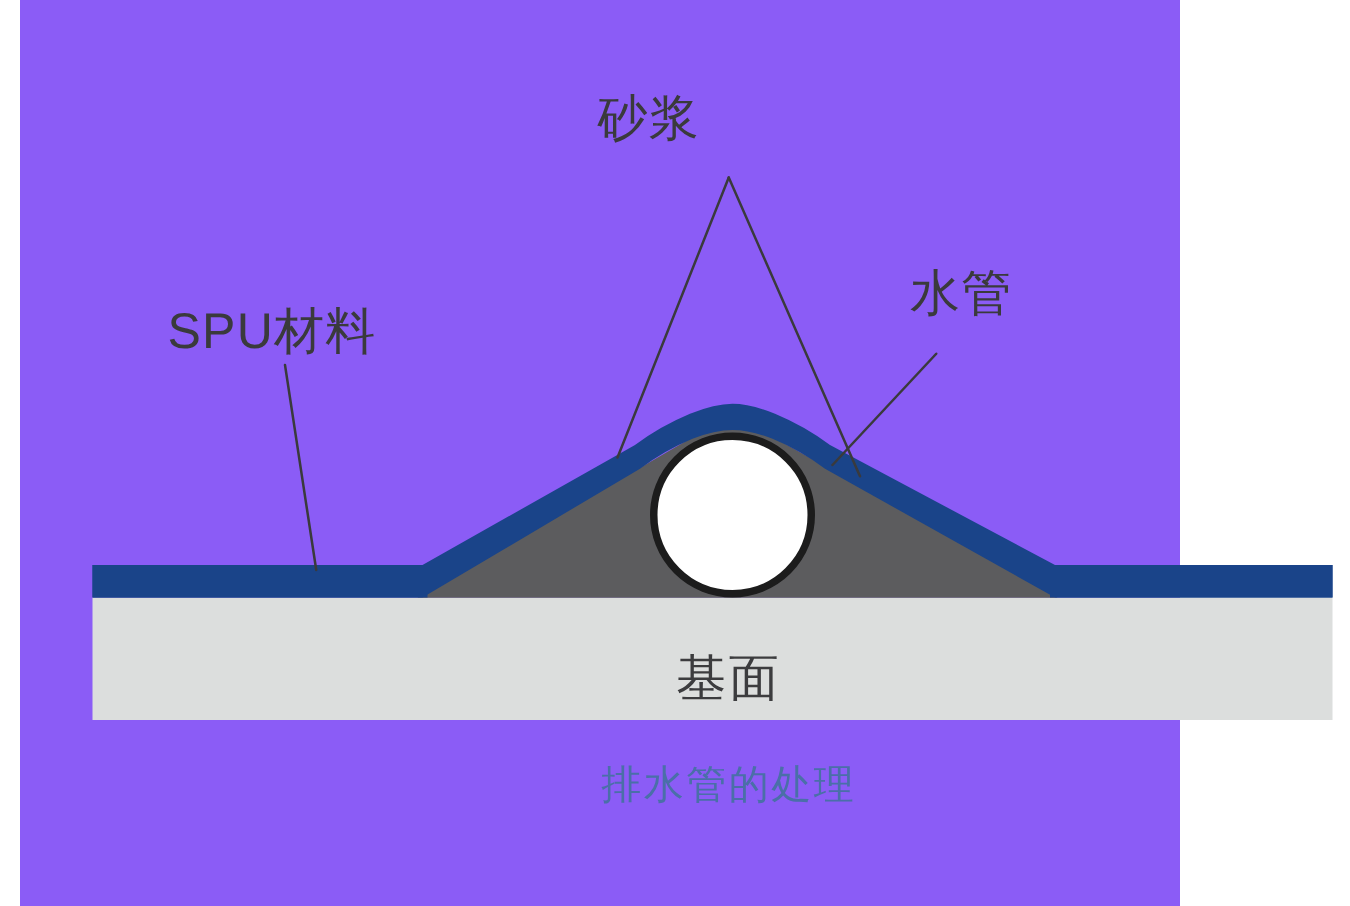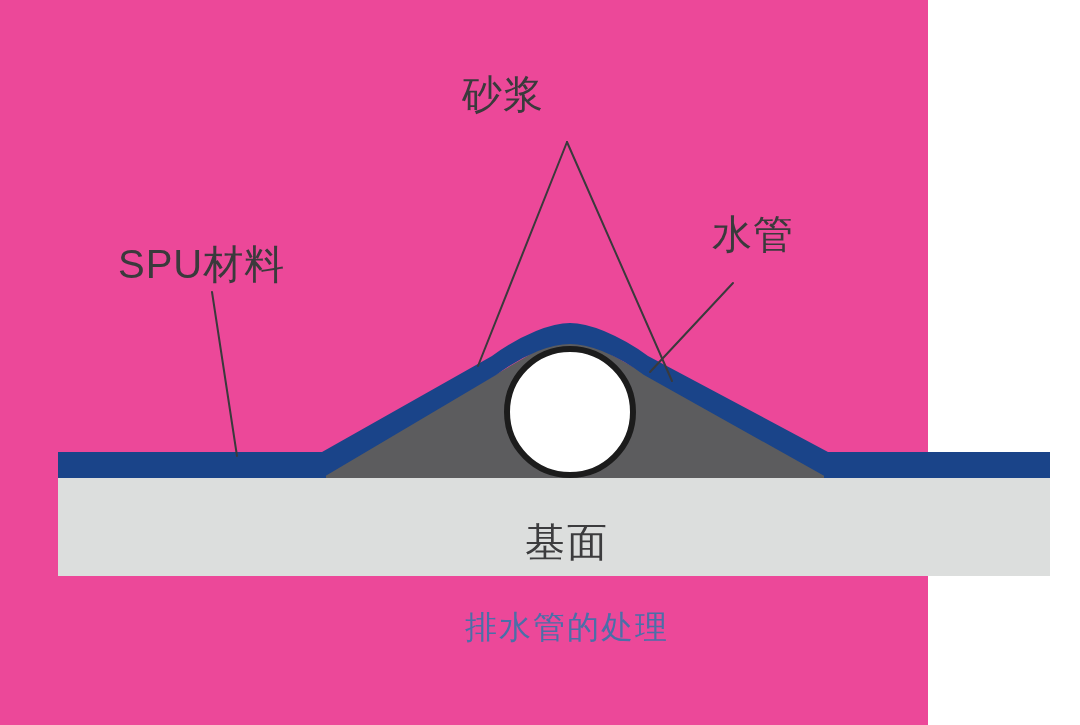--- a/index.html
+++ b/index.html
@@ -12,21 +12,22 @@
     width: 1080px;
     height: 725px;
     font-family: "Liberation Sans", "DejaVu Sans", sans-serif;
     overflow: hidden;
     position: relative;
   }
   #diagram-root {
     position: relative;
     width: 928px;
     height: 725px;
-    background: #ec4899;
+    background: #8b5cf6;
+    margin-left: 16px;
   }
   svg#diagram-svg {
     position: absolute;
     top: 0;
     left: 0;
     width: 1080px;
     height: 725px;
     display: block;
   }
   .label-text {

